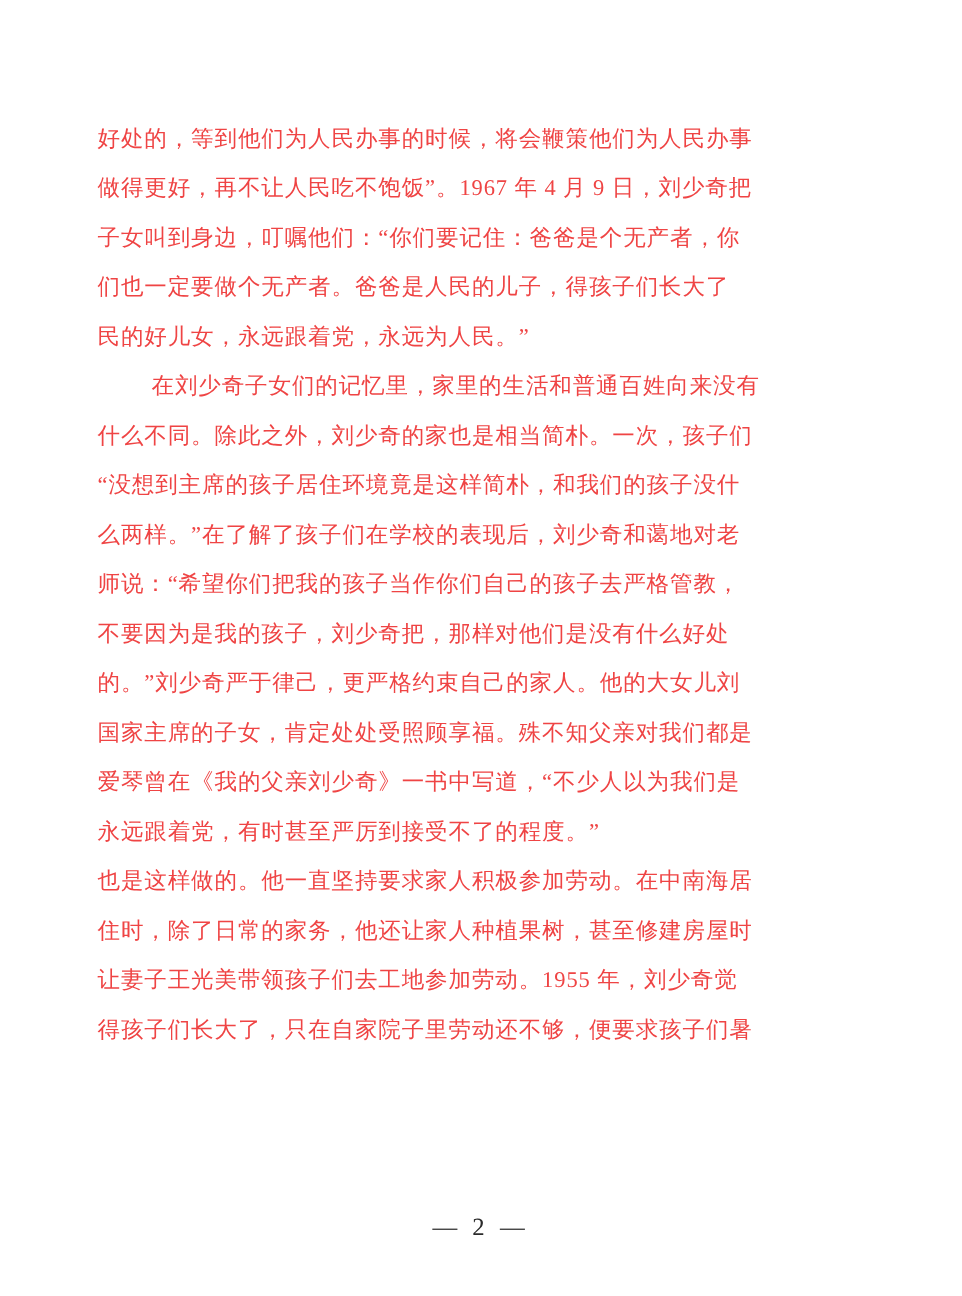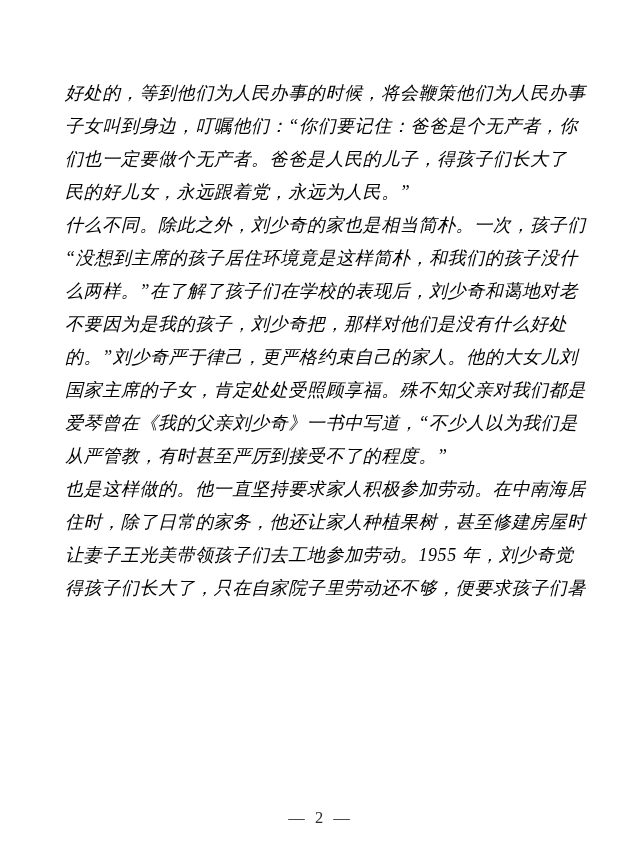--- a/index.html
+++ b/index.html
@@ -13,25 +13,24 @@
     height: 864px;
     background: #ffffff;
     overflow: hidden;
     font-family: "Liberation Serif", "DejaVu Serif", serif;
   }
   .text-block {
     position: absolute;
     left: 65px;
     top: 77px;
     width: 514px;
-    color: #000000;
-    font-size: 18px;
+    color: #ef4444;
+    font-size: 15px;
     line-height: 33px;
     letter-spacing: 0.6px;
-    font-style: italic;
   }
   .paragraph {
     margin: 0;
     padding: 0;
   }
   .text-line {
     height: 33px;
     white-space: nowrap;
   }
   .text-line.indent {
@@ -49,33 +48,36 @@
     letter-spacing: 3px;
   }
 </style>
 </head>
 <body>
 
 <div class="page">
   <main class="text-block" id="doc-body">
       <div class="paragraph">
         <div class="text-line">好处的，等到他们为人民办事的时候，将会鞭策他们为人民办事</div>
+        <div class="text-line">做得更好，再不让人民吃不饱饭”。1967 年 4 月 9 日，刘少奇把</div>
         <div class="text-line">子女叫到身边，叮嘱他们：“你们要记住：爸爸是个无产者，你</div>
         <div class="text-line">们也一定要做个无产者。爸爸是人民的儿子，得孩子们长大了</div>
         <div class="text-line">民的好儿女，永远跟着党，永远为人民。”</div>
       </div>
       <div class="paragraph">
+        <div class="text-line indent">在刘少奇子女们的记忆里，家里的生活和普通百姓向来没有</div>
         <div class="text-line">什么不同。除此之外，刘少奇的家也是相当简朴。一次，孩子们</div>
         <div class="text-line">“没想到主席的孩子居住环境竟是这样简朴，和我们的孩子没什</div>
         <div class="text-line">么两样。”在了解了孩子们在学校的表现后，刘少奇和蔼地对老</div>
+        <div class="text-line">师说：“希望你们把我的孩子当作你们自己的孩子去严格管教，</div>
         <div class="text-line">不要因为是我的孩子，刘少奇把，那样对他们是没有什么好处</div>
         <div class="text-line">的。”刘少奇严于律己，更严格约束自己的家人。他的大女儿刘</div>
         <div class="text-line">国家主席的子女，肯定处处受照顾享福。殊不知父亲对我们都是</div>
         <div class="text-line">爱琴曾在《我的父亲刘少奇》一书中写道，“不少人以为我们是</div>
-        <div class="text-line">从严管教，有时甚至严厉到接受不了的程度。”</div>
+        <div class="text-line">永远跟着党，有时甚至严厉到接受不了的程度。”</div>
       </div>
       <div class="paragraph">
         <div class="text-line">也是这样做的。他一直坚持要求家人积极参加劳动。在中南海居</div>
         <div class="text-line">住时，除了日常的家务，他还让家人种植果树，甚至修建房屋时</div>
         <div class="text-line">让妻子王光美带领孩子们去工地参加劳动。1955 年，刘少奇觉</div>
         <div class="text-line">得孩子们长大了，只在自家院子里劳动还不够，便要求孩子们暑</div>
       </div>
     </main>
   <footer class="page-footer">
     <span>— 2 —</span>

